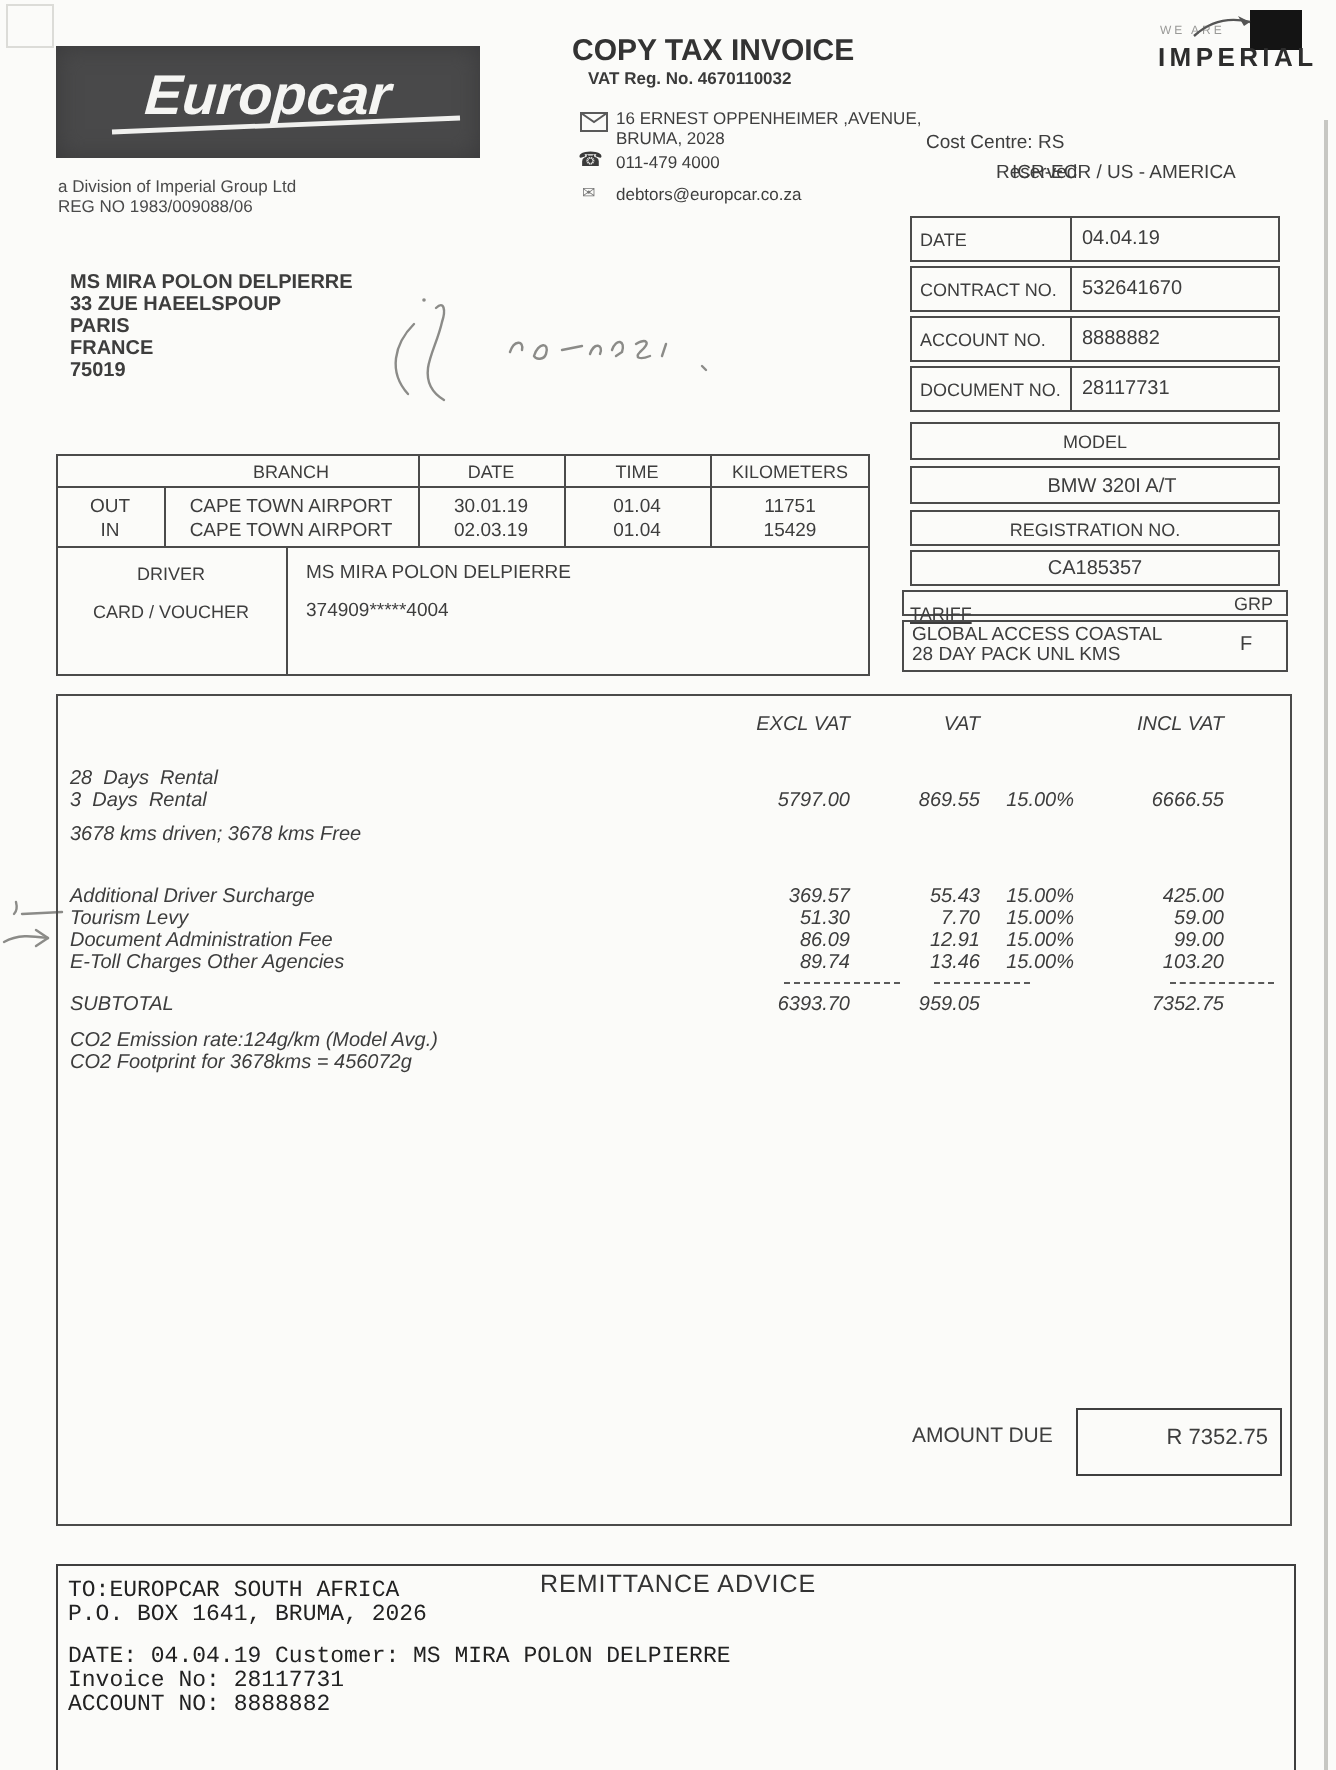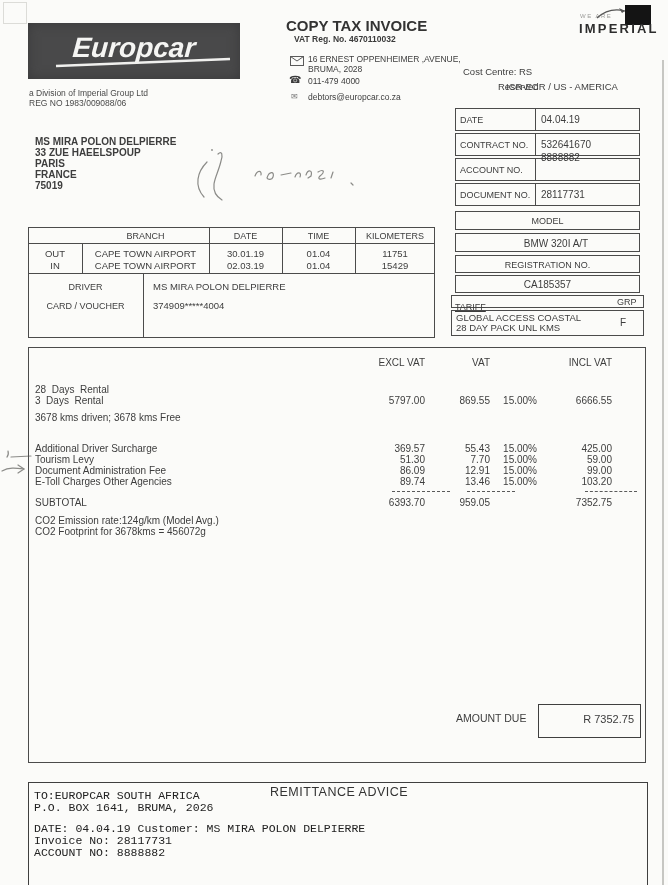--- a/index.html
+++ b/index.html
@@ -11,21 +11,21 @@
   .rt{text-align:right;}
   .box{position:absolute;border:1px solid #4b4b4b;box-sizing:border-box;}
   .vline{position:absolute;width:1px;background:#4b4b4b;}
   .hline{position:absolute;height:1px;background:#4b4b4b;}
   
   .logo{position:absolute;left:28px;top:23px;width:212px;height:56px;background:#49494a;
         box-shadow:inset 0 0 12px #3a3a3b;}
   .logo .word{position:absolute;left:0;right:0;top:9px;text-align:center;color:#f5f5f3;
         font-size:28px;font-weight:bold;font-style:italic;letter-spacing:0px;transform:skewX(-4deg);}
   
-  .crow{position:absolute;left:28px;width:593px;height:12px;font-size:10px;color:#3d3d3d;}
+  .crow{position:absolute;left:28px;width:593px;height:12px;font-size:10px;color:#3d3d3d;font-style:italic;}
   .crow .lbl{position:absolute;left:7px;white-space:pre;}
   .crow .v1{position:absolute;right:196px;}
   .crow .v2{position:absolute;right:131px;}
   .crow .vp{position:absolute;right:84px;}
   .crow .v3{position:absolute;right:9px;}
   .dash{position:absolute;height:0;border-top:1px dashed #5a5a5a;}
   .mono{font-family:"Liberation Mono",monospace;color:#222;}
   
   .cell-label{font-size:9px;}
   svg{position:absolute;}
@@ -110,21 +110,21 @@
     <div class="t" style="left:541px;top:114px;font-size:10px;">04.04.19</div>
 
     <div class="box" style="left:455px;top:133px;width:185px;height:23px;"></div>
     <div class="vline" style="left:535px;top:133px;height:23px;"></div>
     <div class="t cell-label" style="left:460px;top:140px;">CONTRACT NO.</div>
     <div class="t" style="left:541px;top:139px;font-size:10px;">532641670</div>
 
     <div class="box" style="left:455px;top:158px;width:185px;height:23px;"></div>
     <div class="vline" style="left:535px;top:158px;height:23px;"></div>
     <div class="t cell-label" style="left:460px;top:165px;">ACCOUNT NO.</div>
-    <div class="t" style="left:541px;top:152px;font-size:10px;">8888882</div>
+    <div class="t" style="left:541px;top:164px;font-size:10px;">8888882</div>
 
     <div class="box" style="left:455px;top:183px;width:185px;height:23px;"></div>
     <div class="vline" style="left:535px;top:183px;height:23px;"></div>
     <div class="t cell-label" style="left:460px;top:190px;">DOCUMENT NO.</div>
     <div class="t" style="left:541px;top:189px;font-size:10px;">28117731</div>
   </div>
 
   <div>
     <div class="box" style="left:455px;top:211px;width:185px;height:19px;"></div>
     <div class="t ctr cell-label" style="left:455px;top:216px;width:185px;">MODEL</div>

